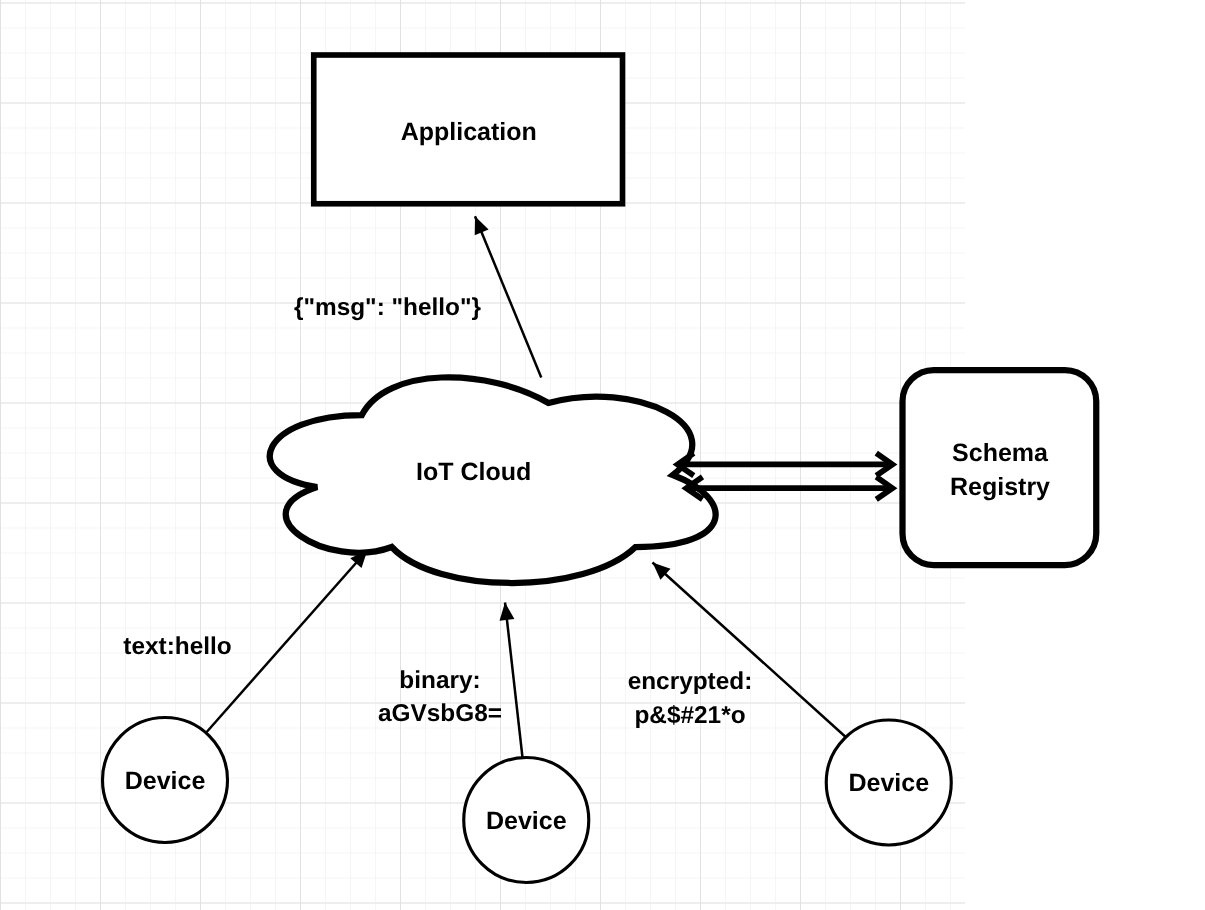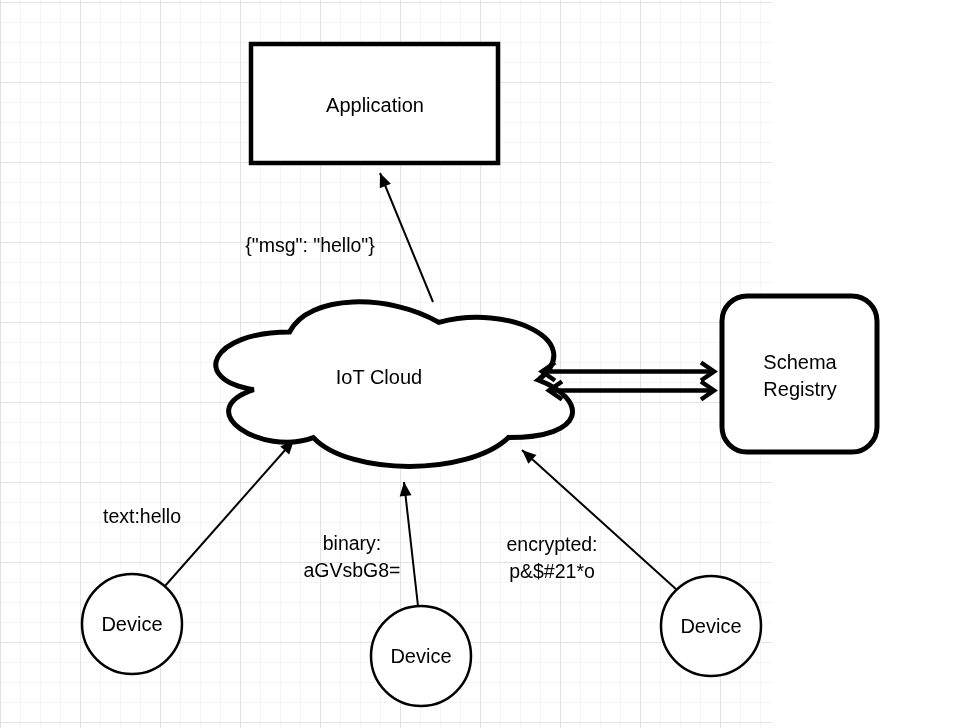--- a/index.html
+++ b/index.html
@@ -10,20 +10,21 @@
     width: 772px;
     height: 728px;
     background-color: #ffffff;
     background-image:
       linear-gradient(to right, #e2e2e2 1px, transparent 1px),
       linear-gradient(to bottom, #e2e2e2 1px, transparent 1px),
       linear-gradient(to right, #f5f5f5 1px, transparent 1px),
       linear-gradient(to bottom, #f5f5f5 1px, transparent 1px);
     background-size: 80px 80px, 80px 80px, 20px 20px, 20px 20px;
     background-position: 0 0, 0 2px, 0 0, 0 2px;
+    font-weight: bold;
   }
 
   svg.diagram { position: absolute; left: 0; top: 0; }
 
   .node-shape { fill: #ffffff; stroke: #000000; }
   .app-rect       { stroke-width: 4.5; }
   .cloud-shape    { stroke-width: 5; }
   .registry-rect  { stroke-width: 5; }
   .device-circle  { stroke-width: 2.5; }
 

